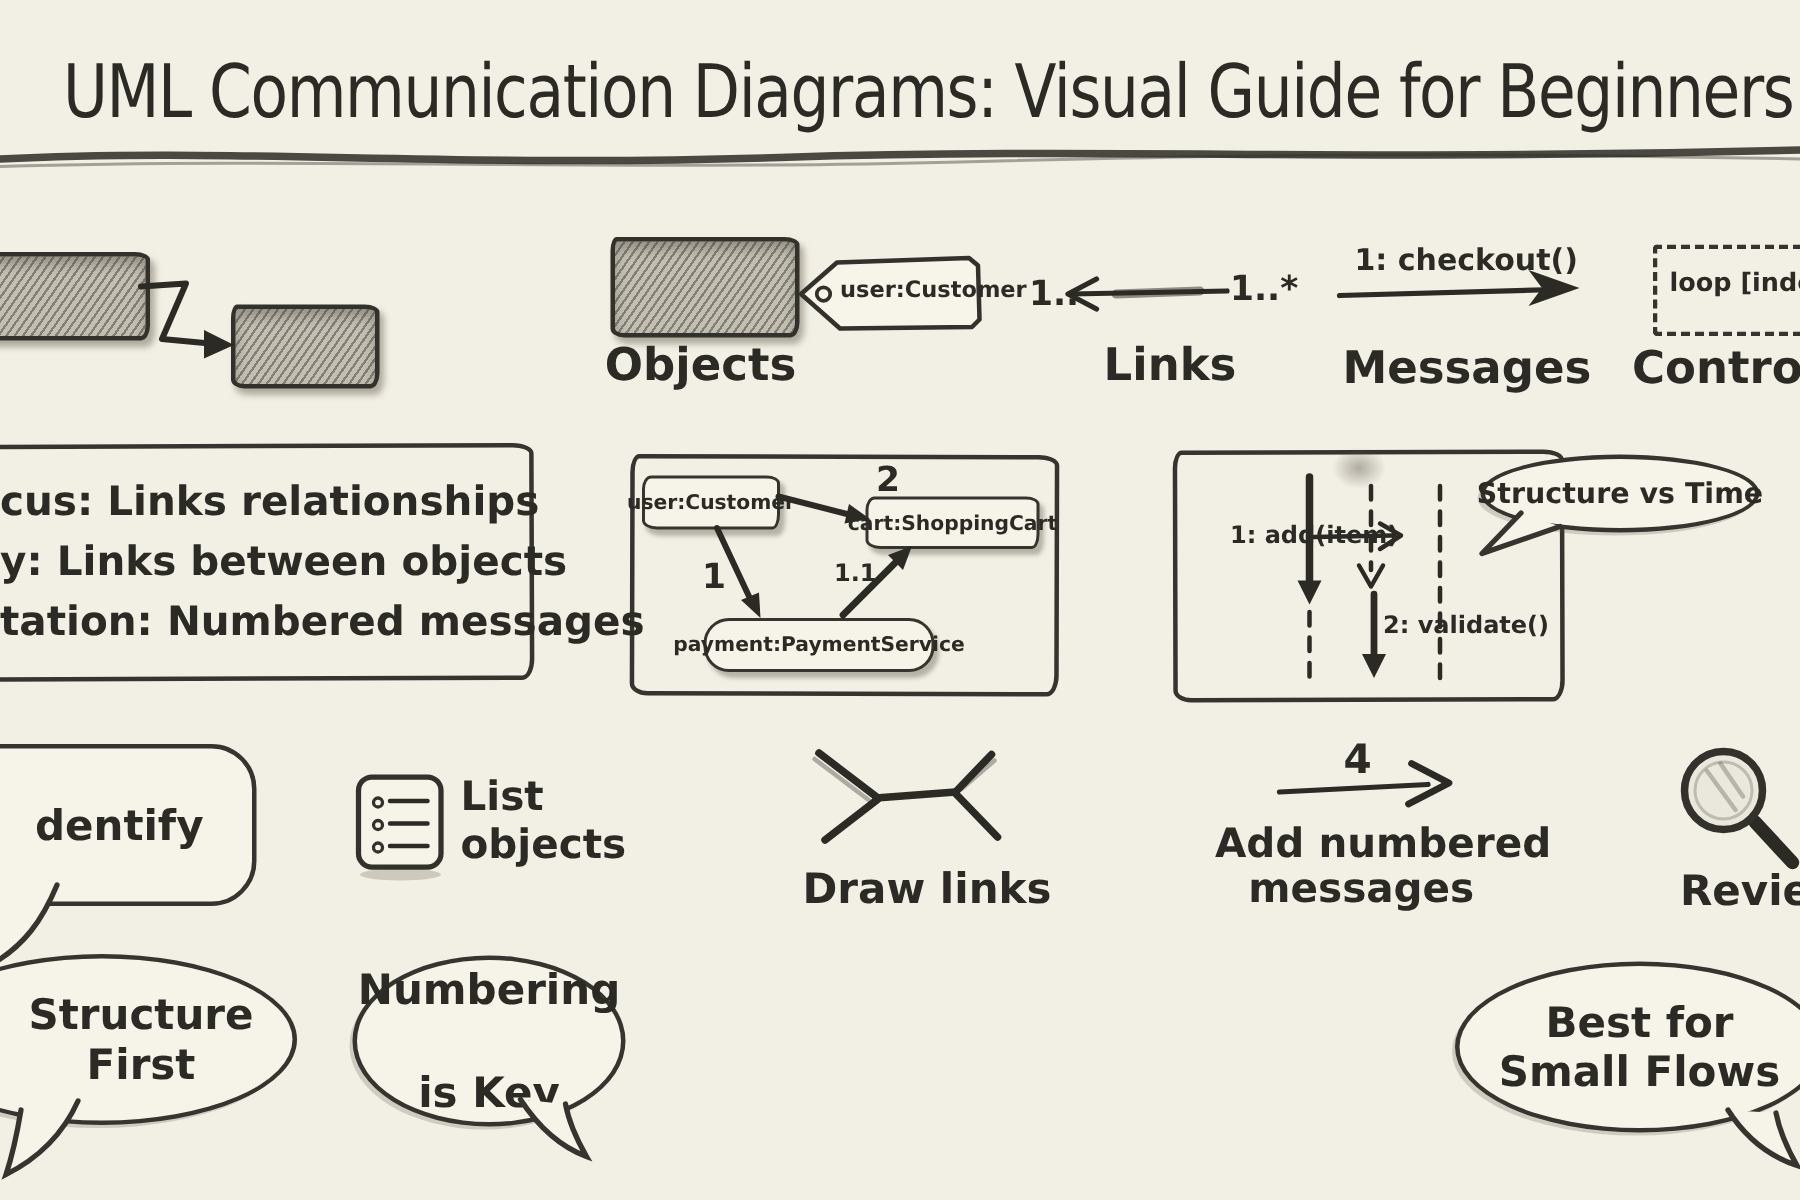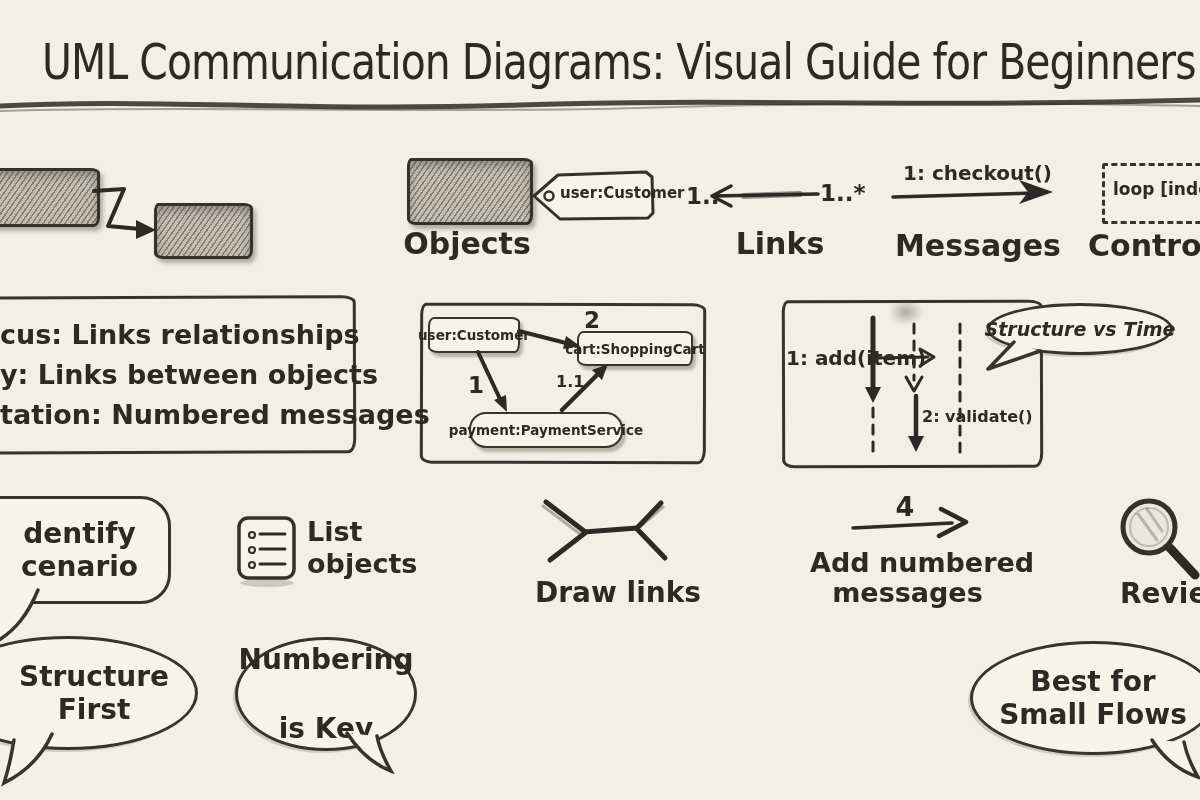--- a/index.html
+++ b/index.html
@@ -175,27 +175,26 @@
     </g>
 
     <g>
       <path class="stroke" d="M1170,548 L1195,575" stroke-width="9"></path>
       <circle cx="1149" cy="527" r="26" fill="rgba(233,230,219,.95)" stroke="#32312b" stroke-width="5"></circle>
       <circle cx="1149" cy="527" r="19" fill="none" stroke="rgba(90,87,78,.3)" stroke-width="2"></circle>
       <path d="M1138,514 L1157,540 M1147,509 L1162,531" stroke="rgba(90,87,78,.35)" stroke-width="3" fill="none" stroke-linecap="round"></path>
     </g>
   </svg>
 
-  <div class="bubble z3" style="left:987px;top:303px;width:180px;height:46px;font-size:19px;font-style:italic;">
+  <div class="bubble z3" style="left:987px;top:303px;width:180px;height:46px;font-size:19px;">
     <span class="bl">Structure vs Time</span>
   </div>
 
   <div class="roundbubble z3" style="left:-70px;top:496px;width:177px;height:102px;font-size:28px;padding-left:58px;box-sizing:content-box;">
     <span class="bl">dentify</span>
-    <span class="bl">cenario</span>
   </div>
 
   <div class="bubble z3" style="left:-62px;top:636px;width:202px;height:108px;font-size:28px;padding-left:52px;box-sizing:content-box;">
     <span class="bl">Structure</span>
     <span class="bl">First</span>
   </div>
 
   <div class="bubble z3" style="left:235px;top:637px;width:176px;height:108px;font-size:28px;gap:36px;">
     <span class="bl">Numbering</span>
     <span class="bl">is Key</span>
@@ -246,21 +245,21 @@
   <div class="t caption z5" style="left:1088px;top:230px;text-align:left;">Control Flow</div>
 
   <div class="t z5" style="left:0;top:320px;font-size:27px;">cus: Links relationships</div>
   <div class="t z5" style="left:0;top:360px;font-size:27px;">y: Links between objects</div>
   <div class="t z5" style="left:0;top:400px;font-size:27px;">tation: Numbered messages</div>
 
   <div class="t z5" style="left:584px;top:308px;font-size:23px;">2</div>
   <div class="t z5" style="left:468px;top:373px;font-size:23px;">1</div>
   <div class="t z5" style="left:556px;top:373px;font-size:16px;">1.1</div>
 
-  <div class="t z5" style="left:786px;top:348px;font-size:20px;">1: add(item)</div>
+  <div class="t z5" style="left:786px;top:348px;font-size:16px;padding-left:34px;">1: add(item)</div>
   <div class="t z5" style="left:922px;top:408px;font-size:16px;">2: validate()</div>
 
   <div class="t z5" style="left:307px;top:517px;font-size:27px;">List</div>
   <div class="t z5" style="left:307px;top:549px;font-size:27px;">objects</div>
 
   <div class="t z5" style="left:535px;top:578px;width:150px;text-align:center;font-size:28px;">Draw links</div>
 
   <div class="t z5" style="left:890px;top:492px;width:30px;text-align:center;font-size:27px;">4</div>
   <div class="t z5" style="left:810px;top:548px;width:195px;text-align:left;font-size:27px;">Add numbered</div>
   <div class="t z5" style="left:810px;top:578px;width:195px;text-align:center;font-size:27px;">messages</div>

